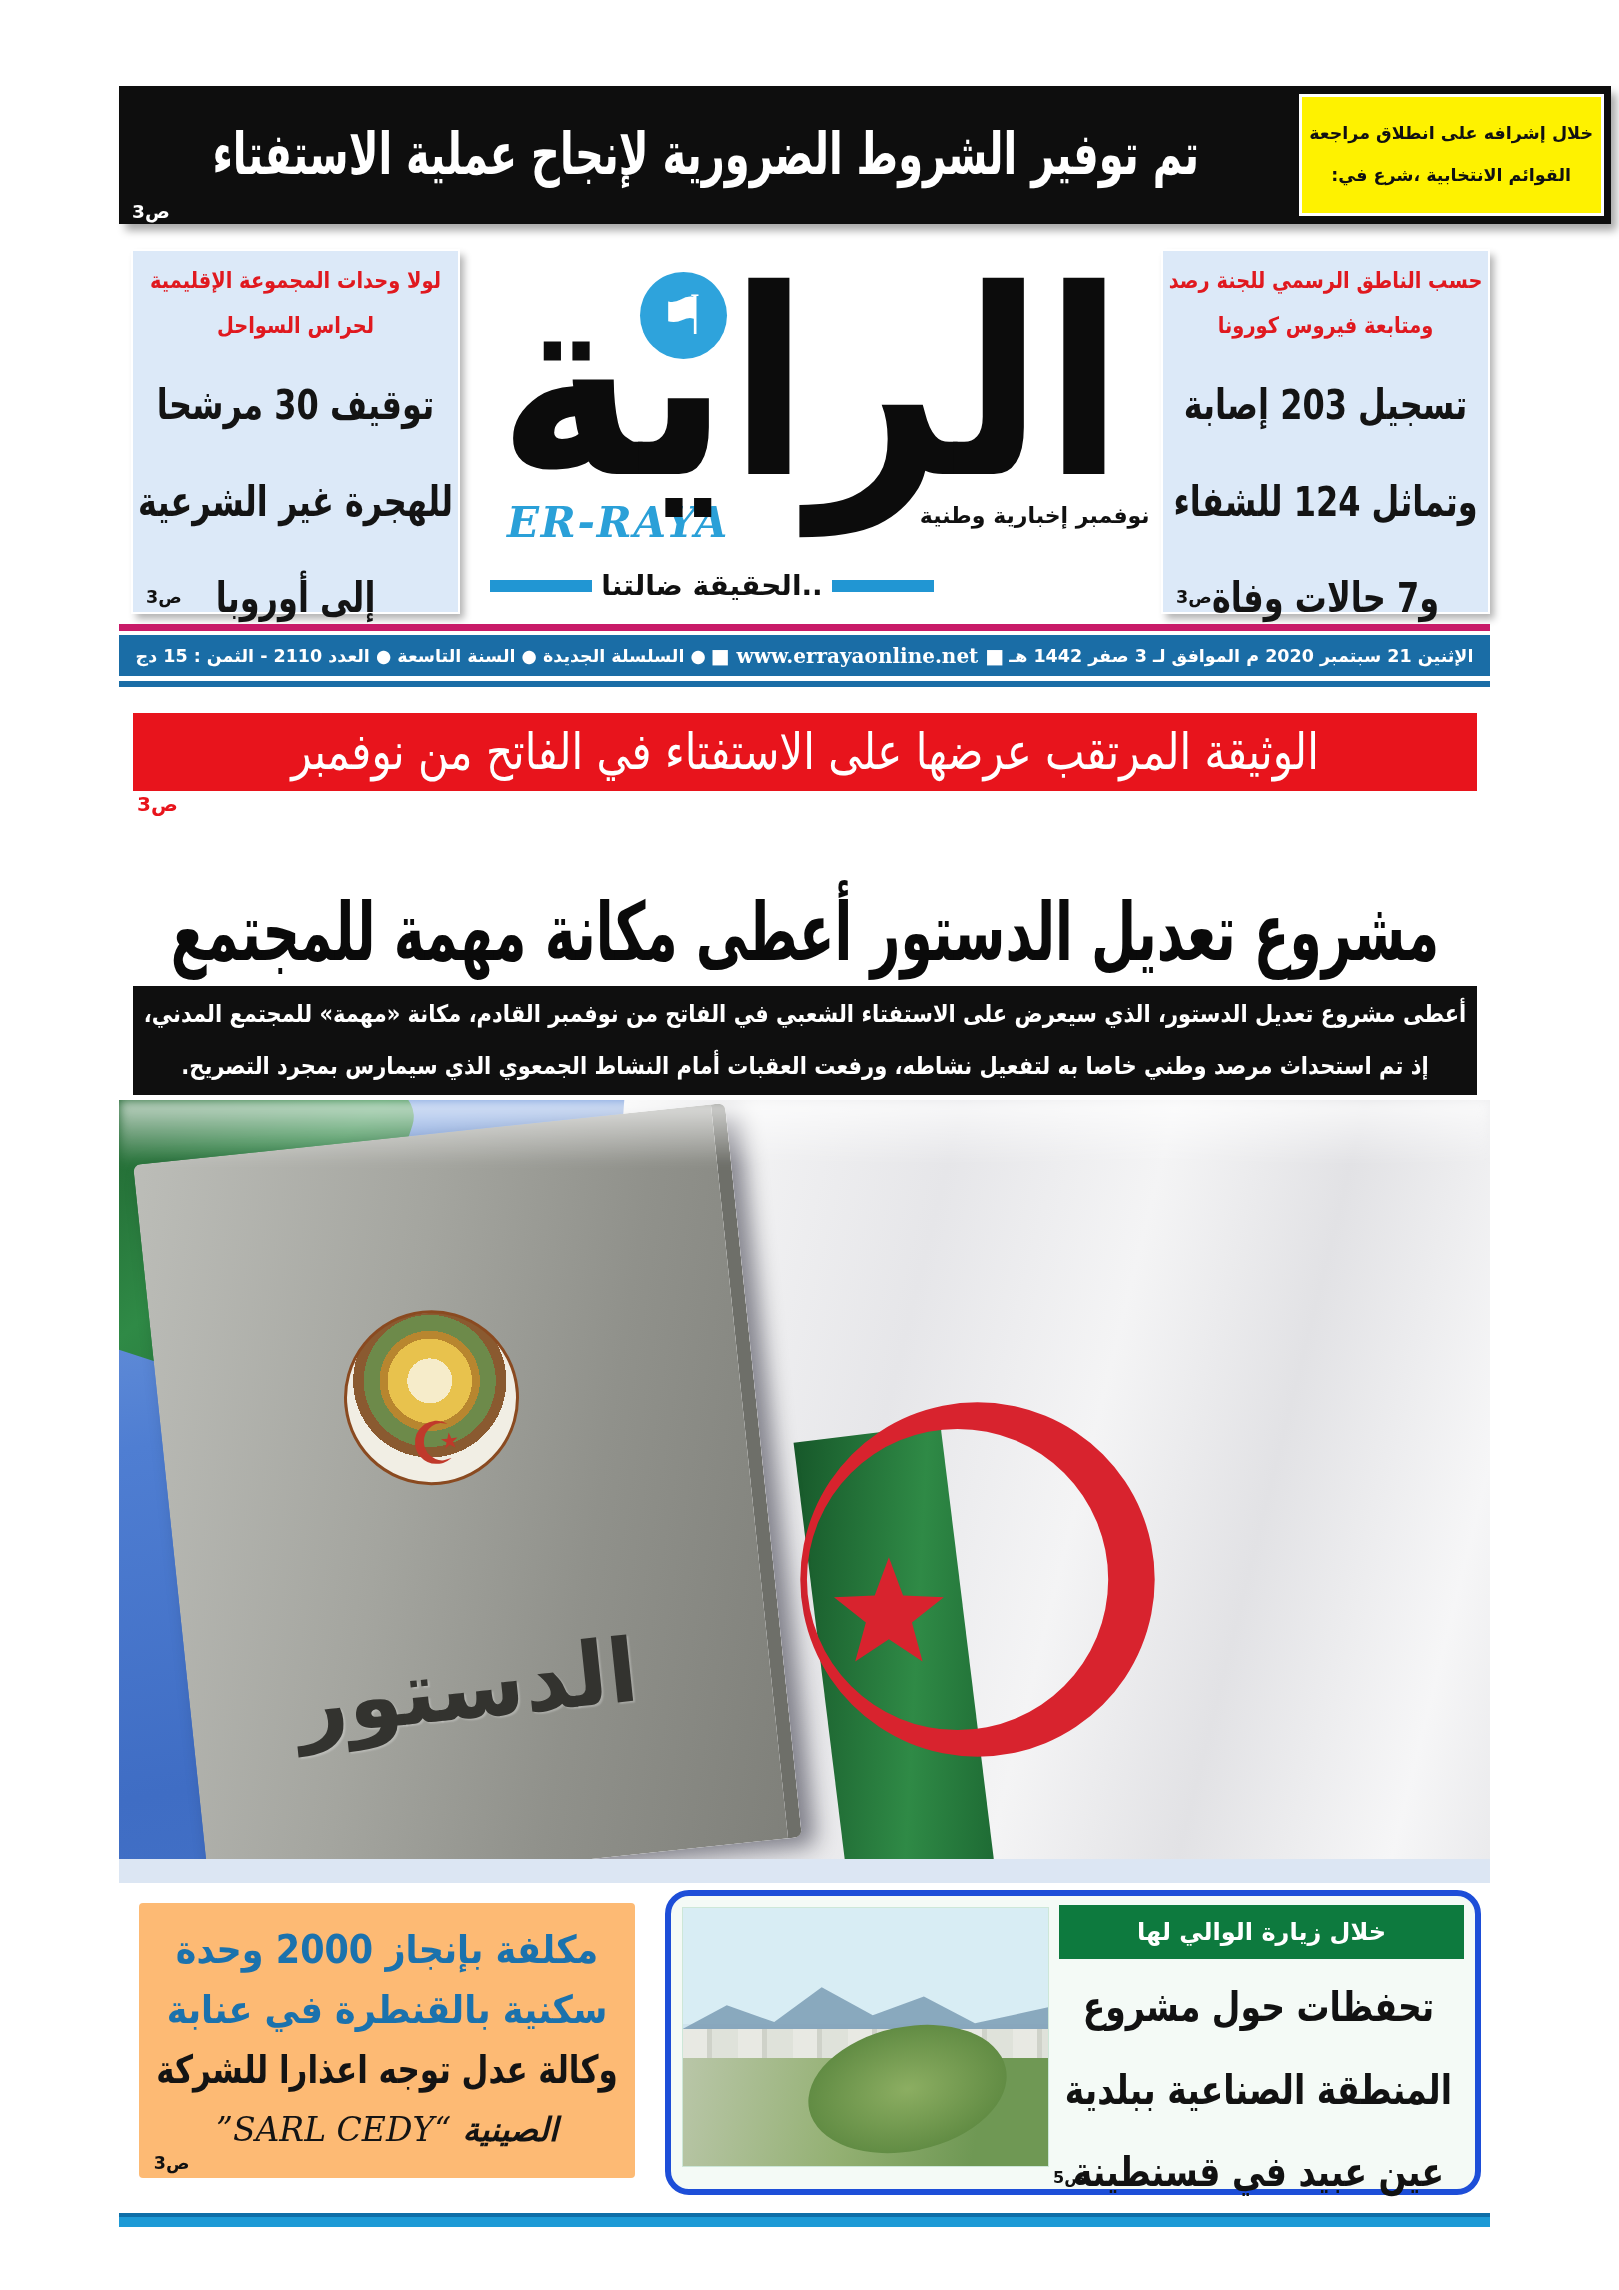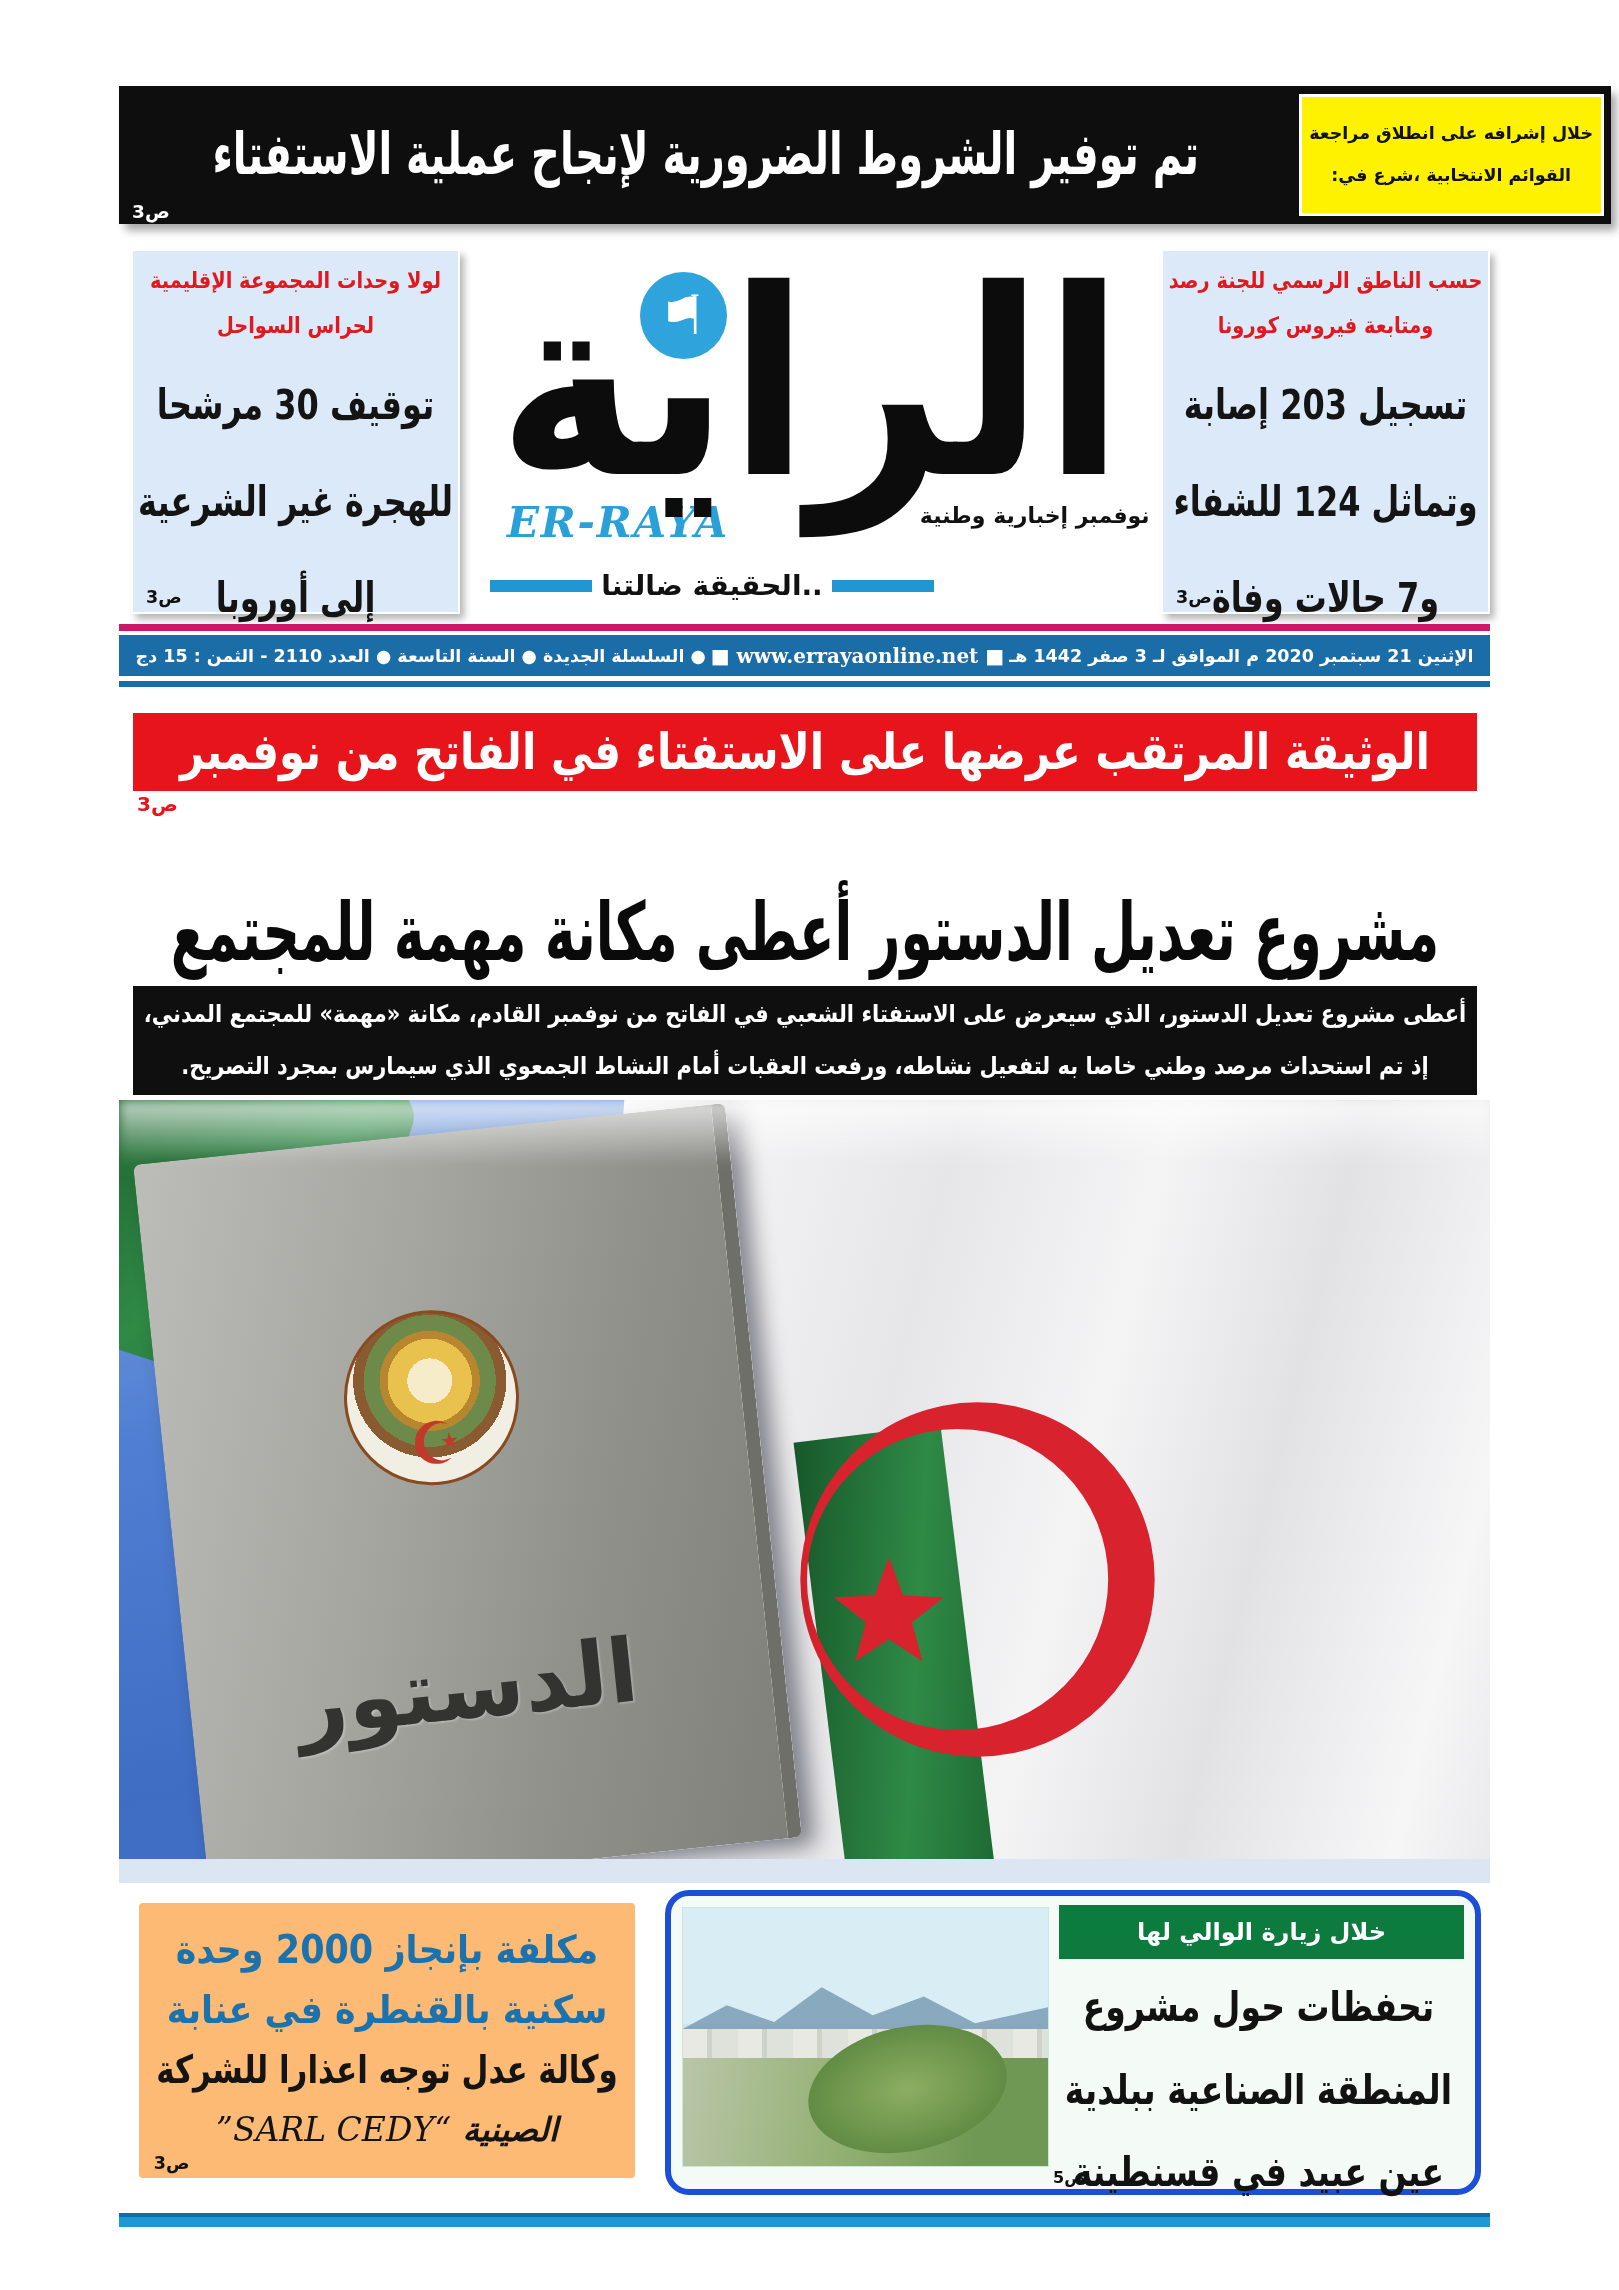--- a/index.html
+++ b/index.html
@@ -65,21 +65,21 @@
     position:absolute;left:120px;top:635px;width:1371px;height:41px;background:#1a6da6;
     color:#ffffff;display:flex;align-items:center;justify-content:space-between;
     padding:0 16.6px;box-sizing:border-box;font-size:17.5px;font-weight:bold;direction:rtl;
   }
   .db-date,.db-issue{white-space:nowrap;}
   .db-site{font-family:"DejaVu Serif",serif;font-size:20px;font-weight:bold;direction:ltr;white-space:nowrap;}
   .rule-thinblue{position:absolute;left:120px;top:681px;width:1371px;height:5.5px;background:#1a6da6;}
   
   .lead-kicker{
     position:absolute;left:134px;top:713px;width:1344px;height:78px;background:#e8141c;
-    color:#ffffff;text-align:center;line-height:78px;font-size:42px;font-weight:bold;
+    color:#ffffff;text-align:center;line-height:78px;font-size:42px;font-weight:normal;
     white-space:nowrap;box-sizing:border-box;
   }
   .lead-kicker .inner{display:inline-block;transform:scaleY(1.2);}
   .lead-kicker-ref{position:absolute;left:138px;top:792px;color:#e8141c;font-size:20px;font-weight:bold;}
   .lead-headline{
     position:absolute;left:134px;top:812px;width:1344px;height:171px;line-height:171px;
     text-align:center;color:#0a0a0a;font-size:52px;font-weight:bold;white-space:nowrap;
     transform:scale(1,1.55);
   }
   .lead-standfirst{

